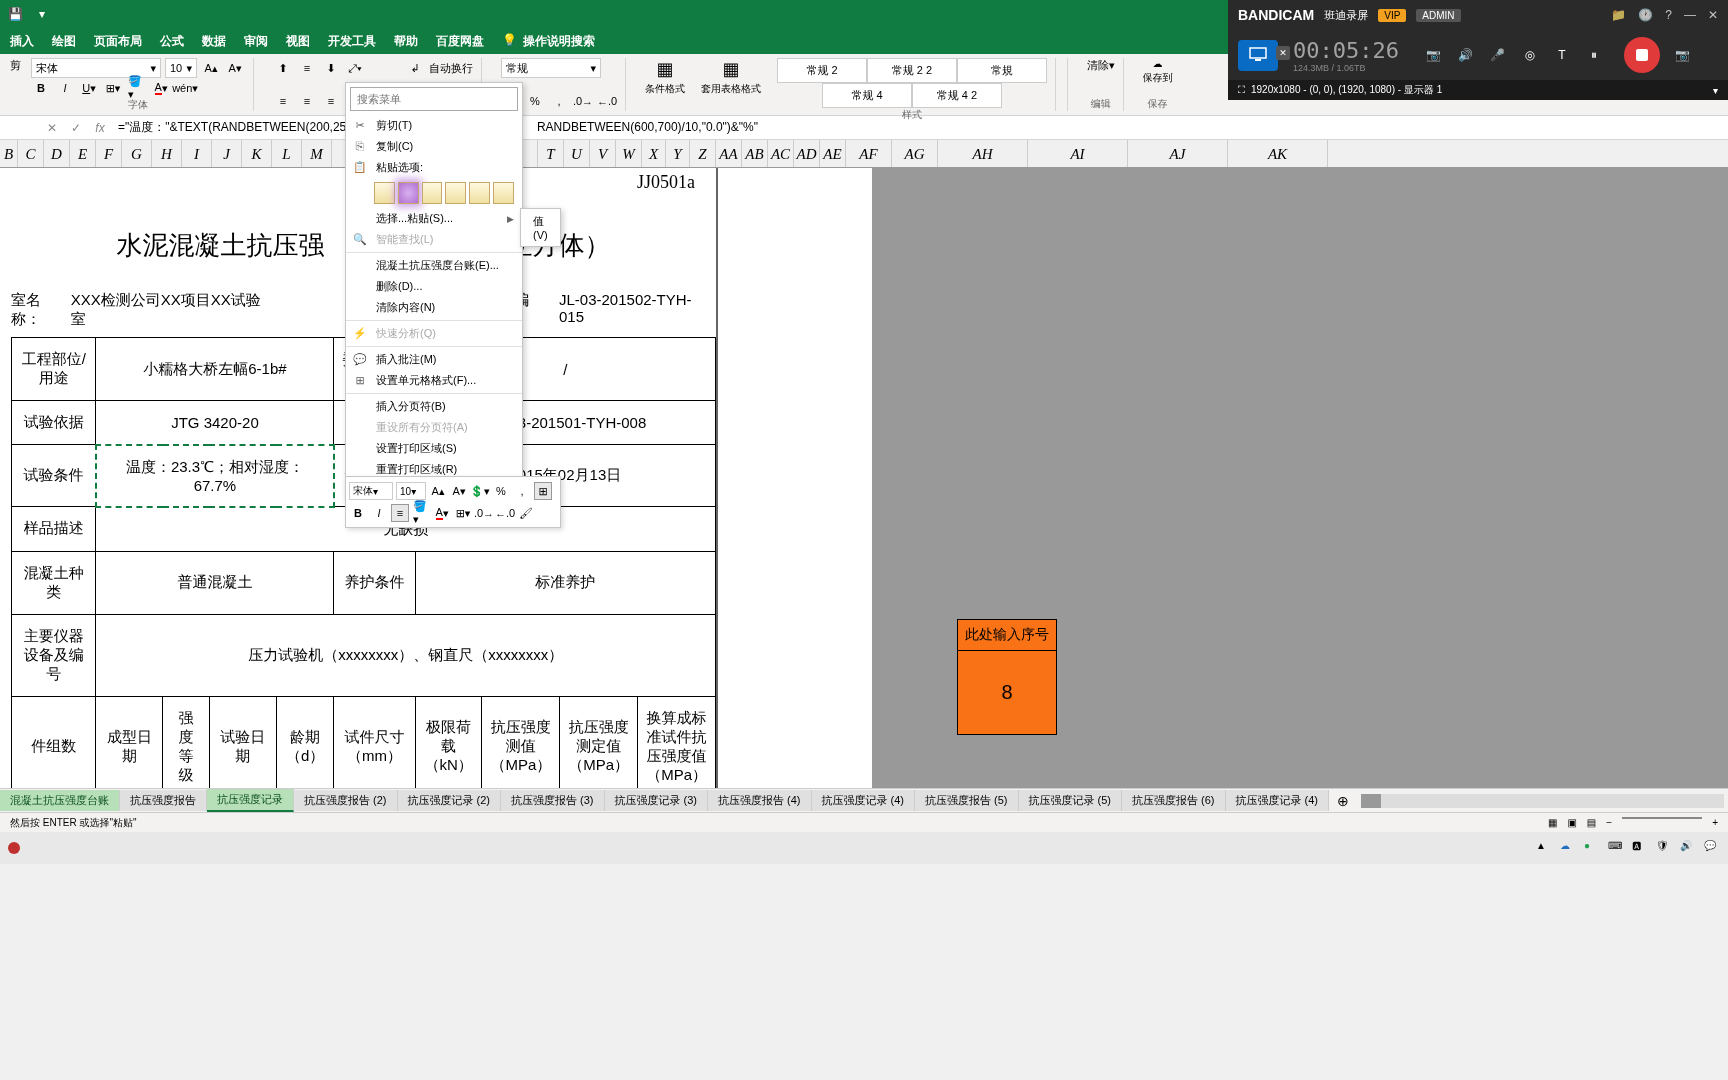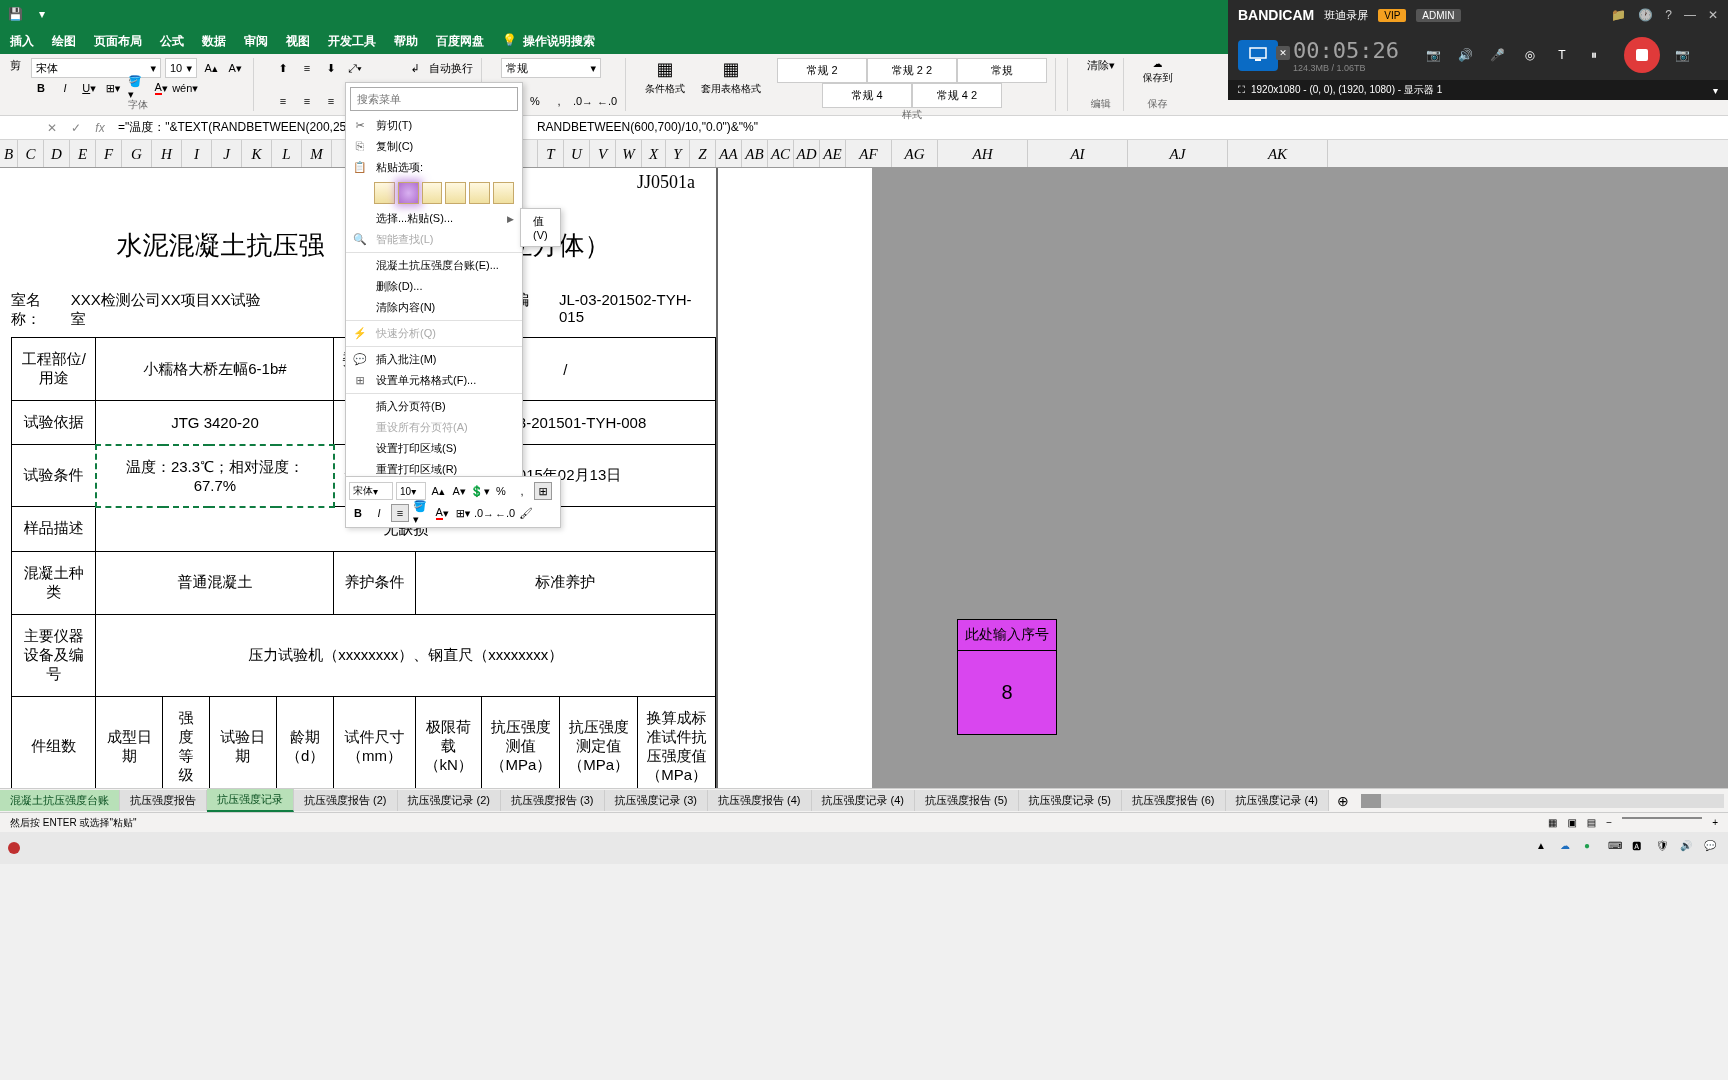--- a/index.html
+++ b/index.html
@@ -104,21 +104,21 @@
     .sb-views { margin-left: auto; display: flex; gap: 10px; }
     .zoom-slider { width: 80px; height: 2px; background: #888; position: relative; }
     
     
     .taskbar { height: 32px; background: #e8e8e8; display: flex; align-items: center; padding: 0 8px; }
     .task-rec { width: 12px; height: 12px; background: #c03030; border-radius: 50%; }
     .tray { margin-left: auto; display: flex; gap: 8px; align-items: center; font-size: 10px; }
     .tray-ic { width: 16px; height: 16px; }
     
     
-    .helper-box { background: #d946ef; border: 1.5px solid #000; position: absolute; left: 957px; width: 100px; font-family: "SimSun", serif; font-size: 14px; text-align: center; }
+    .helper-box { background: #f97316; border: 1.5px solid #000; position: absolute; left: 957px; width: 100px; font-family: "SimSun", serif; font-size: 14px; text-align: center; }
     .helper-top { padding: 6px 4px; border-bottom: 1.5px solid #000; }
     .helper-num { padding: 30px 0; font-size: 20px; }
   </style>
 </head>
 <body>
 
 <div class="titlebar">
   <div class="tb-left">
     <span class="icon">💾</span>
     <span class="icon">▾</span>

